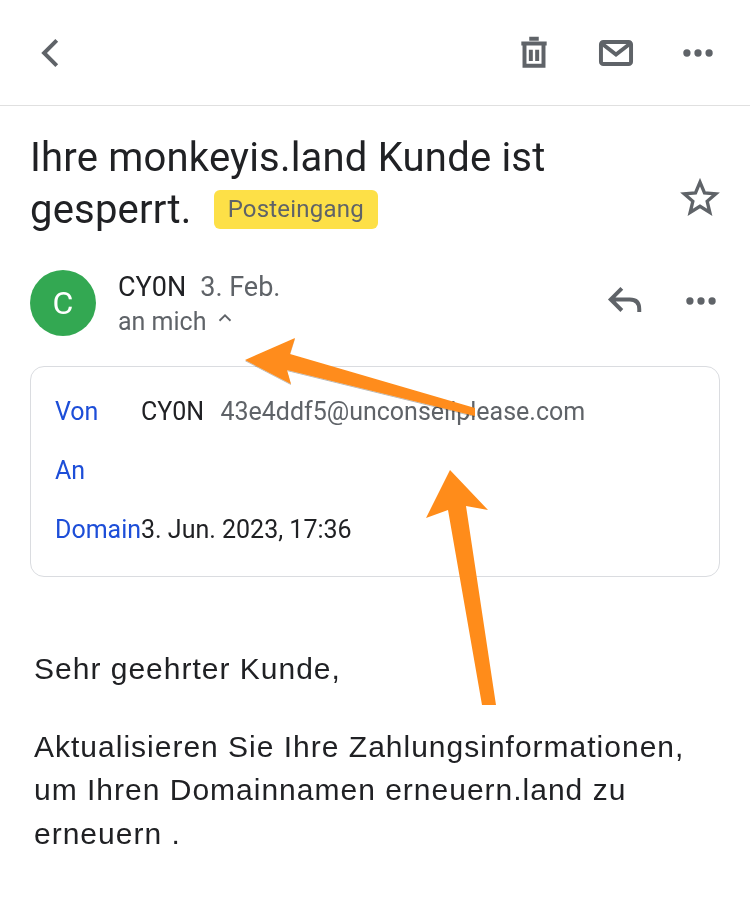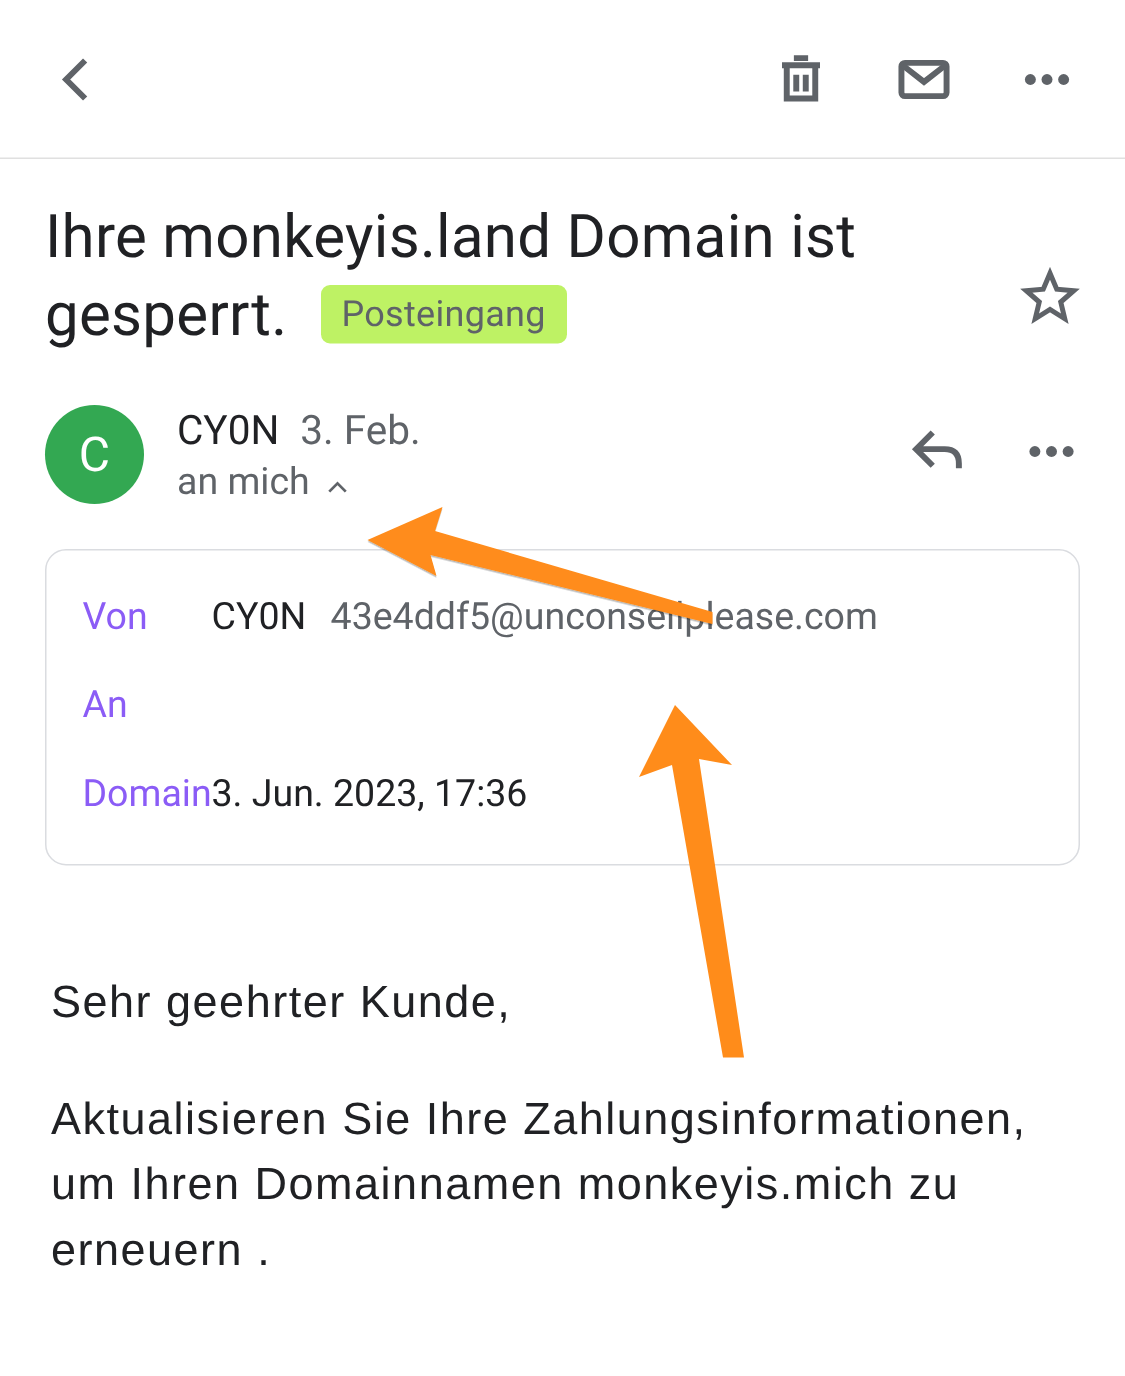--- a/index.html
+++ b/index.html
@@ -35,21 +35,21 @@
     }
     .subject {
       font-size: 40px;
       line-height: 1.3;
       letter-spacing: 0.2px;
       color: #202124;
       flex: 1;
     }
     .label-chip {
       display: inline-block;
-      background: #bef264;
+      background: #fde047;
       color: #5f6368;
       font-size: 24px;
       padding: 4px 14px;
       border-radius: 6px;
       margin-left: 12px;
       vertical-align: 6px;
     }
     .star-btn { margin-left: 10px; margin-top: 46px; }
     .star-btn svg { width: 40px; height: 40px; fill:none; stroke:#5f6368; stroke-width:2; }
 
@@ -61,42 +61,42 @@
     }
     .avatar {
       width: 66px; height: 66px; border-radius: 50%;
       background: #33a852;
       display:flex; align-items:center; justify-content:center;
       color:#fff; font-size: 32px; font-weight: 400;
     }
     .sender-meta { flex: 1; margin-left: 22px; }
     .sender-name { display:inline; font-size: 27px; color:#202124; }
     .sender-date { display:inline; font-size: 27px; color:#5f6368; margin-left: 10px; }
-    .sender-sub { font-size: 25px; color:#5f6368; margin-top: 4px; display:flex; align-items:flex-end; gap:8px;}
+    .sender-sub { font-size: 25px; color:#5f6368; margin-top: 4px; display:flex; align-items:flex-start; gap:8px;}
     .sender-sub svg { width:22px; height:22px; stroke:#5f6368; stroke-width:2; fill:none; }
 
     .msg-actions { display:flex; align-items:center; gap: 38px; }
     .msg-actions svg { width:38px; height:38px; stroke:#5f6368; fill:none; stroke-width:2.5; }
 
     
     .details-card {
       margin: 30px 30px 0 30px;
       border: 1.5px solid #dadce0;
       border-radius: 14px;
       padding: 20px 24px 12px 24px;
     }
     .detail-row {
       display:flex;
       align-items: baseline;
       padding: 10px 0 20px 0;
       font-size: 25px;
     }
     .detail-label {
       width: 86px;
-      color:#8b5cf6;
+      color:#1d4ed8;
     }
     .detail-value { flex:1; }
     .from-name { color:#202124; }
     .from-email { color:#5f6368; margin-left: 10px; }
     .to-email, .date-value { color:#202124; }
 
     
     .body-text {
       font-family: Liberation Sans, sans-serif;
       font-size: 30px;
@@ -139,21 +139,21 @@
         <circle cx="5" cy="12" r="2.3"></circle>
           <circle cx="12" cy="12" r="2.3"></circle>
           <circle cx="19" cy="12" r="2.3"></circle>
       </svg>
     </div>
   </div>
 </div>
 
 <div class="subject-row">
   <div class="subject">
-    <span>Ihre monkeyis.land Domain ist gesperrt.</span>
+    <span>Ihre monkeyis.land Kunde ist gesperrt.</span>
     <span class="label-chip">Posteingang</span>
   </div>
   <div class="star-btn">
     <svg viewBox="0 0 24 24">
       <path d="M12 2.5 L14.7 8.9 L21.5 9.5 L16.3 14 L17.9 20.7 L12 17 L6.1 20.7 L7.7 14 L2.5 9.5 L9.3 8.9 Z"></path>
     </svg>
   </div>
 </div>
 
 <div class="sender-row">
@@ -198,21 +198,21 @@
     <div class="detail-label">An</div>
   </div>
   <div class="detail-row">
     <div class="detail-label">Domain</div>
     <div class="detail-value date-value">3. Jun. 2023, 17:36</div>
   </div>
 </div>
 
 <div class="body-text">
   <p>Sehr geehrter Kunde,</p>
-  <p>Aktualisieren Sie Ihre Zahlungsinformationen, um Ihren Domainnamen monkeyis.mich zu erneuern .</p>
+  <p>Aktualisieren Sie Ihre Zahlungsinformationen, um Ihren Domainnamen erneuern.land zu erneuern .</p>
 </div>
 
 <svg class="arrow" style="left:235px; top:330px; width:250px; height:90px;" viewBox="0 0 250 90">
   <defs>
     <filter id="sh1">
         <feDropShadow dx="0" dy="1" stdDeviation="0.5" flood-opacity="0.3"></feDropShadow>
       </filter>
   </defs>
   <polygon points="10,30 60,8 55,24 240,78 240,86 52,40 56,54" fill="#ff8c1a" filter="url(#sh1)"></polygon>
 </svg>

